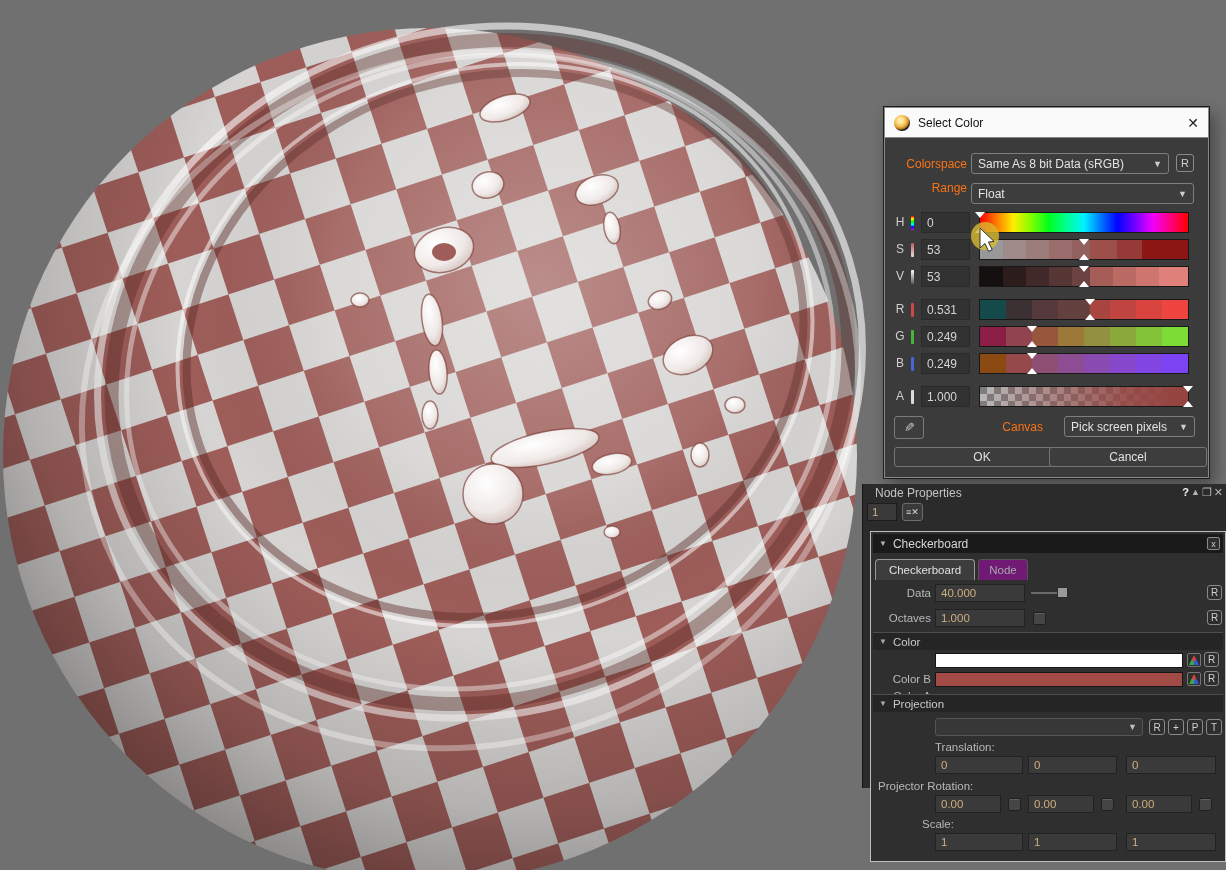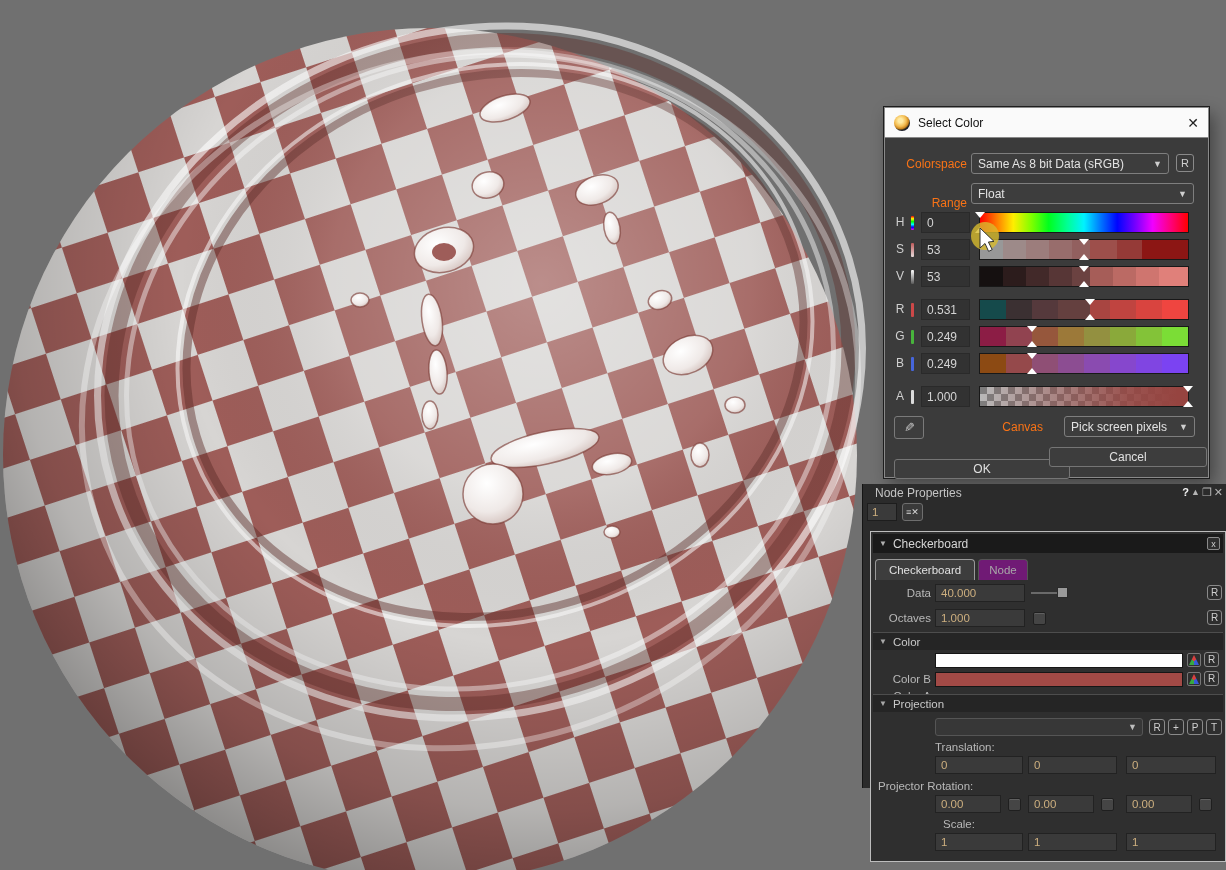--- a/index.html
+++ b/index.html
@@ -171,21 +171,21 @@
       <span class="x">✕</span>
     </div>
 
     <div class="row-label" style="left:0;top:49px;width:82px;">Colorspace</div>
     <div class="drop" style="left:86px;top:45px;width:198px;">
       <span>Same As 8 bit Data (sRGB)</span>
       <span class="arr">▼</span>
     </div>
     <div class="rbtn" style="left:291px;top:46px;">R</div>
 
-    <div class="row-label" style="left:0;top:73px;width:82px;margin-top:15px;">Range</div>
+    <div class="row-label" style="left:0;top:73px;width:82px;">Range</div>
     <div class="drop" style="left:86px;top:75px;width:223px;">
       <span>Float</span>
       <span class="arr">▼</span>
     </div>
 
     <div class="ch-row" style="top:104px;">
       <span class="ch-label">H</span>
       <span class="ch-ind ind-h"></span>
       <div class="ch-val">0</div>
       <div class="ch-bar bar-h">
@@ -250,21 +250,21 @@
 
     <div class="tool-btn">
       <span style="transform:scaleX(-1) rotate(0deg);">✎</span>
     </div>
     <div class="row-label" style="left:76px;top:312px;width:82px;">Canvas</div>
     <div class="drop" style="left:179px;top:308px;width:131px;">
       <span>Pick screen pixels</span>
       <span class="arr">▼</span>
     </div>
 
-    <div class="dlg-btn" style="left:9px;width:176px;margin-top:12px;">OK</div>
+    <div class="dlg-btn" style="left:9px;width:176px;">OK</div>
     <div class="dlg-btn" style="left:164px;width:158px;">Cancel</div>
   </div>
 
   <div class="npanel">
     <div class="np-head">Node Properties</div>
     <div class="np-icons">
       <span class="q">?</span>
       <span style="font-size:9px;">▲</span>
       <span>❐</span>
       <span>✕</span>
@@ -331,21 +331,21 @@
       <div class="ninput" style="left:255px;top:224px;width:90px;">0</div>
 
       <div class="slab" style="left:7px;top:248px;">Projector Rotation:</div>
       <div class="ninput" style="left:64px;top:263px;width:66px;">0.00</div>
       <div class="ncheck" style="left:137px;top:266px;"></div>
       <div class="ninput" style="left:157px;top:263px;width:66px;">0.00</div>
       <div class="ncheck" style="left:230px;top:266px;"></div>
       <div class="ninput" style="left:255px;top:263px;width:66px;">0.00</div>
       <div class="ncheck" style="left:328px;top:266px;"></div>
 
-      <div class="slab" style="left:72px;top:286px;">Scale:</div>
+      <div class="slab" style="left:51px;top:286px;">Scale:</div>
       <div class="ninput" style="left:64px;top:301px;width:88px;">1</div>
       <div class="ninput" style="left:157px;top:301px;width:89px;">1</div>
       <div class="ninput" style="left:255px;top:301px;width:90px;">1</div>
     </div>
   </div>
 
   <svg id="cursor" viewBox="0 0 60 60">
     <circle cx="22" cy="24" r="14" fill="#d8bc2e" opacity="0.8"></circle>
     <path d="M17 16 L17 36 L22 31.5 L25.6 39.4 L29.2 37.6 L25.4 30 L31 29.4 Z" fill="#ffffff" stroke="#333333" stroke-width="1"></path>
   </svg>

